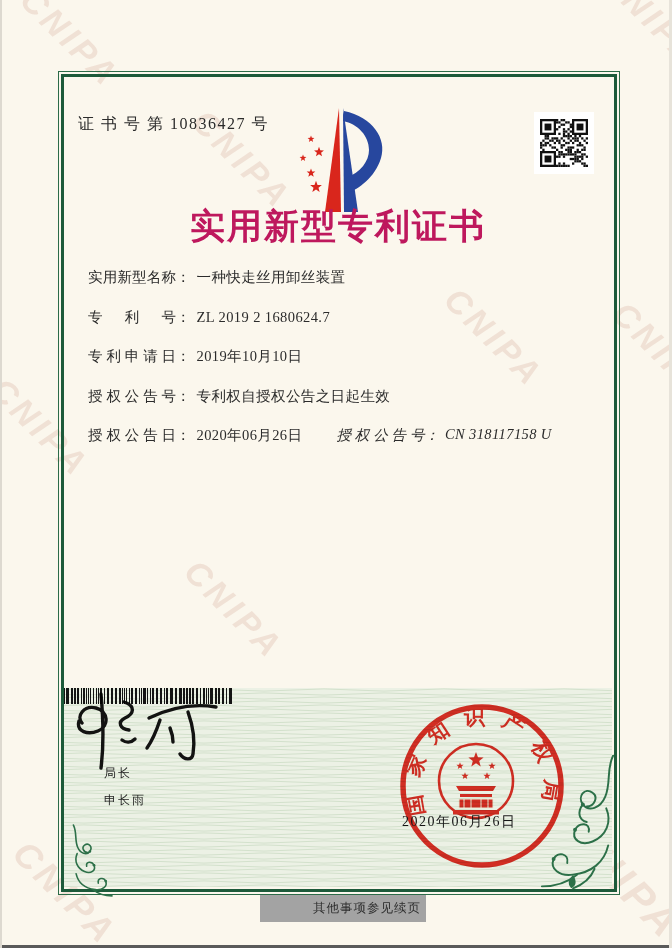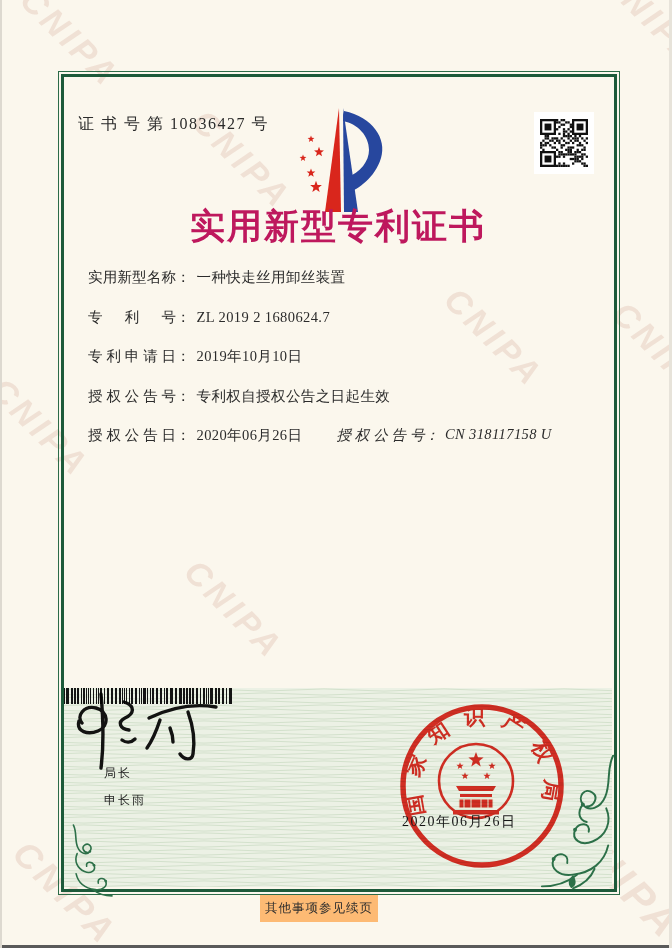--- a/index.html
+++ b/index.html
@@ -49,23 +49,23 @@
                   font-size:12.5px;letter-spacing:1px;color:#333;}
   
   .seal{position:absolute;left:396px;top:700px;z-index:5;mix-blend-mode:multiply;opacity:.95;}
   .seal-date{position:absolute;left:402px;top:813px;width:150px;font-size:14px;letter-spacing:1.5px;
              color:#161616;z-index:6;}
   
   .flourish{position:absolute;z-index:4;}
   .fl-right{left:538px;top:753px;}
   .fl-left{left:56px;top:824px;transform:scaleX(-1);}
   
-  .footer-note{position:absolute;left:260px;top:895px;width:118px;height:27px;background:#fdba74;
+  .footer-note{position:absolute;left:260px;top:895px;width:118px;height:27px;background:#a3a3a3;
                display:flex;align-items:center;justify-content:center;font-size:12.5px;
-               letter-spacing:1px;color:#2d2d2d;z-index:4;}
+               letter-spacing:1px;color:#2d2d2d;z-index:4;padding-left:48px;}
 </style>
 </head>
 <body>
 
 <div class="page">
 
   <div id="wm-layer">
       <div class="wm" style="left: 8px; top: 18px; font-size: 34px;">CNIPA</div>
       <div class="wm" style="left: 590px; top: -2px; font-size: 34px;">CNIPA</div>
       <div class="wm" style="left: 180px; top: 140px; font-size: 34px;">CNIPA</div>

